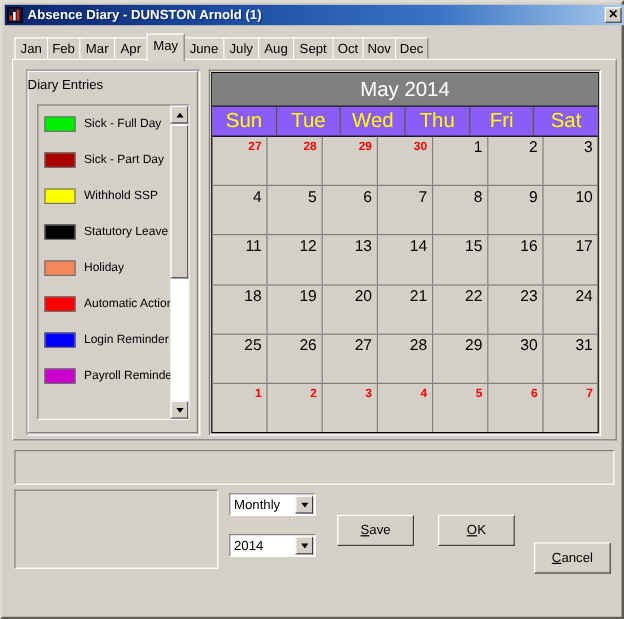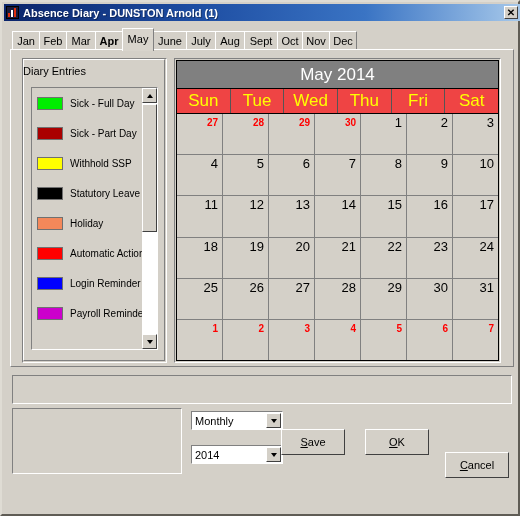--- a/index.html
+++ b/index.html
@@ -262,21 +262,21 @@
     font-size: 17px;
     display: flex;
     align-items: center;
     justify-content: center;
     flex: none;
     border-bottom: 1px solid #000000;
     cursor: default;
   }
   #cal-dayheader {
     height: 24px;
-    background: #ef4444;
+    background: #8b5cf6;
     display: flex;
     flex: none;
     border-bottom: 1px solid #000000;
   }
   .dayhead {
     flex: 1 1 0;
     color: #ffff00;
     font-size: 17px;
     display: flex;
     align-items: center;
@@ -338,21 +338,21 @@
     background: #d4d0c8;
     border-top: 1px solid #808080;
     border-left: 1px solid #808080;
     border-right: 1px solid #ffffff;
     border-bottom: 1px solid #ffffff;
     box-sizing: border-box;
   }
 
   .combo {
     position: absolute;
-    width: 92px; height: 19px;
+    width: 72px; height: 19px;
     background: #ffffff;
     border-top: 1px solid #808080;
     border-left: 1px solid #808080;
     border-right: 1px solid #ffffff;
     border-bottom: 1px solid #ffffff;
     box-sizing: border-box;
     display: flex;
     align-items: center;
     cursor: default;
   }
@@ -411,21 +411,21 @@
         <i class="b3"></i>
     </div>
     <span id="title-text">Absence Diary - DUNSTON Arnold (1)</span>
     <div id="close-button">✕</div>
   </div>
 
   <div id="tabstrip">
       <div class="tab" style="left: 0px; width: 28px;"><span>Jan</span></div>
       <div class="tab" style="left: 27px; width: 28px;"><span>Feb</span></div>
       <div class="tab" style="left: 54px; width: 30px;"><span>Mar</span></div>
-      <div class="tab" style="left: 83px; width: 28px; font-weight: bold;"><span>Apr</span></div>
+      <div class="tab" style="left: 83px; width: 28px;"><span>Apr</span></div>
       <div class="tab selected" style="left: 110px; width: 32px;"><span>May</span></div>
       <div class="tab" style="left: 141px; width: 34px;"><span>June</span></div>
       <div class="tab" style="left: 174px; width: 30px;"><span>July</span></div>
       <div class="tab" style="left: 203px; width: 30px;"><span>Aug</span></div>
       <div class="tab" style="left: 232px; width: 34px;"><span>Sept</span></div>
       <div class="tab" style="left: 265px; width: 26px;"><span>Oct</span></div>
       <div class="tab" style="left: 290px; width: 28px;"><span>Nov</span></div>
       <div class="tab" style="left: 317px; width: 28px;"><span>Dec</span></div>
     </div>
 

